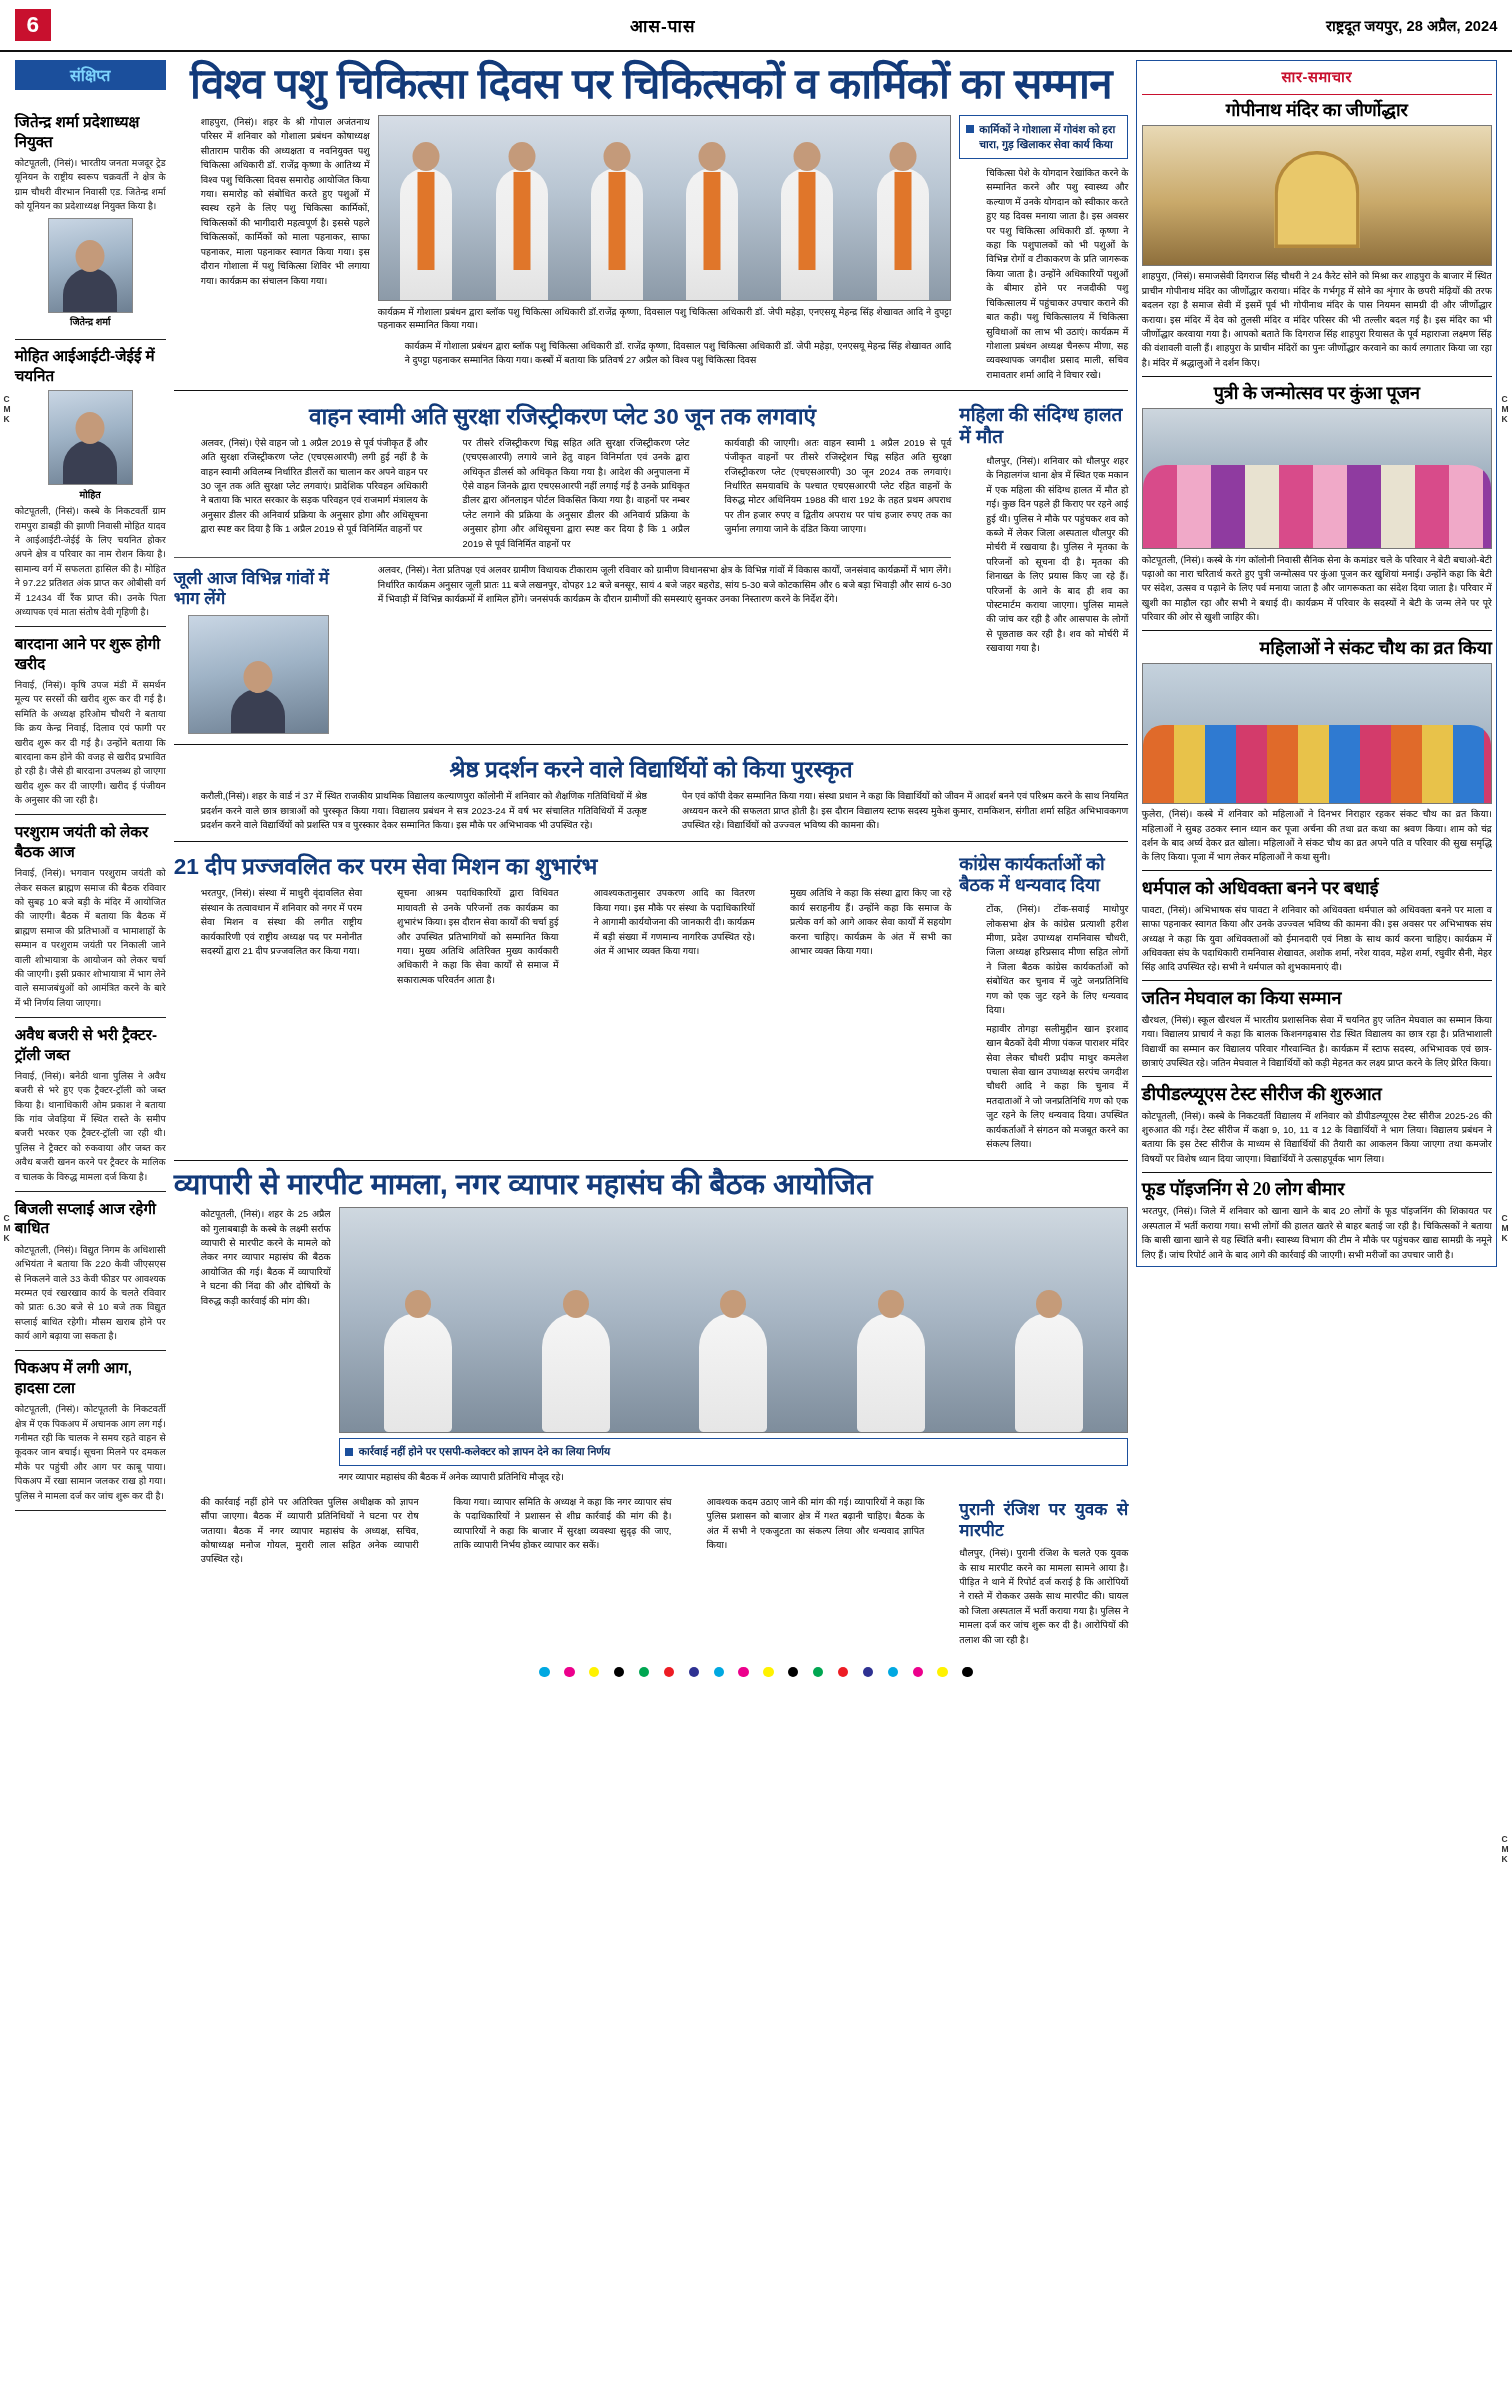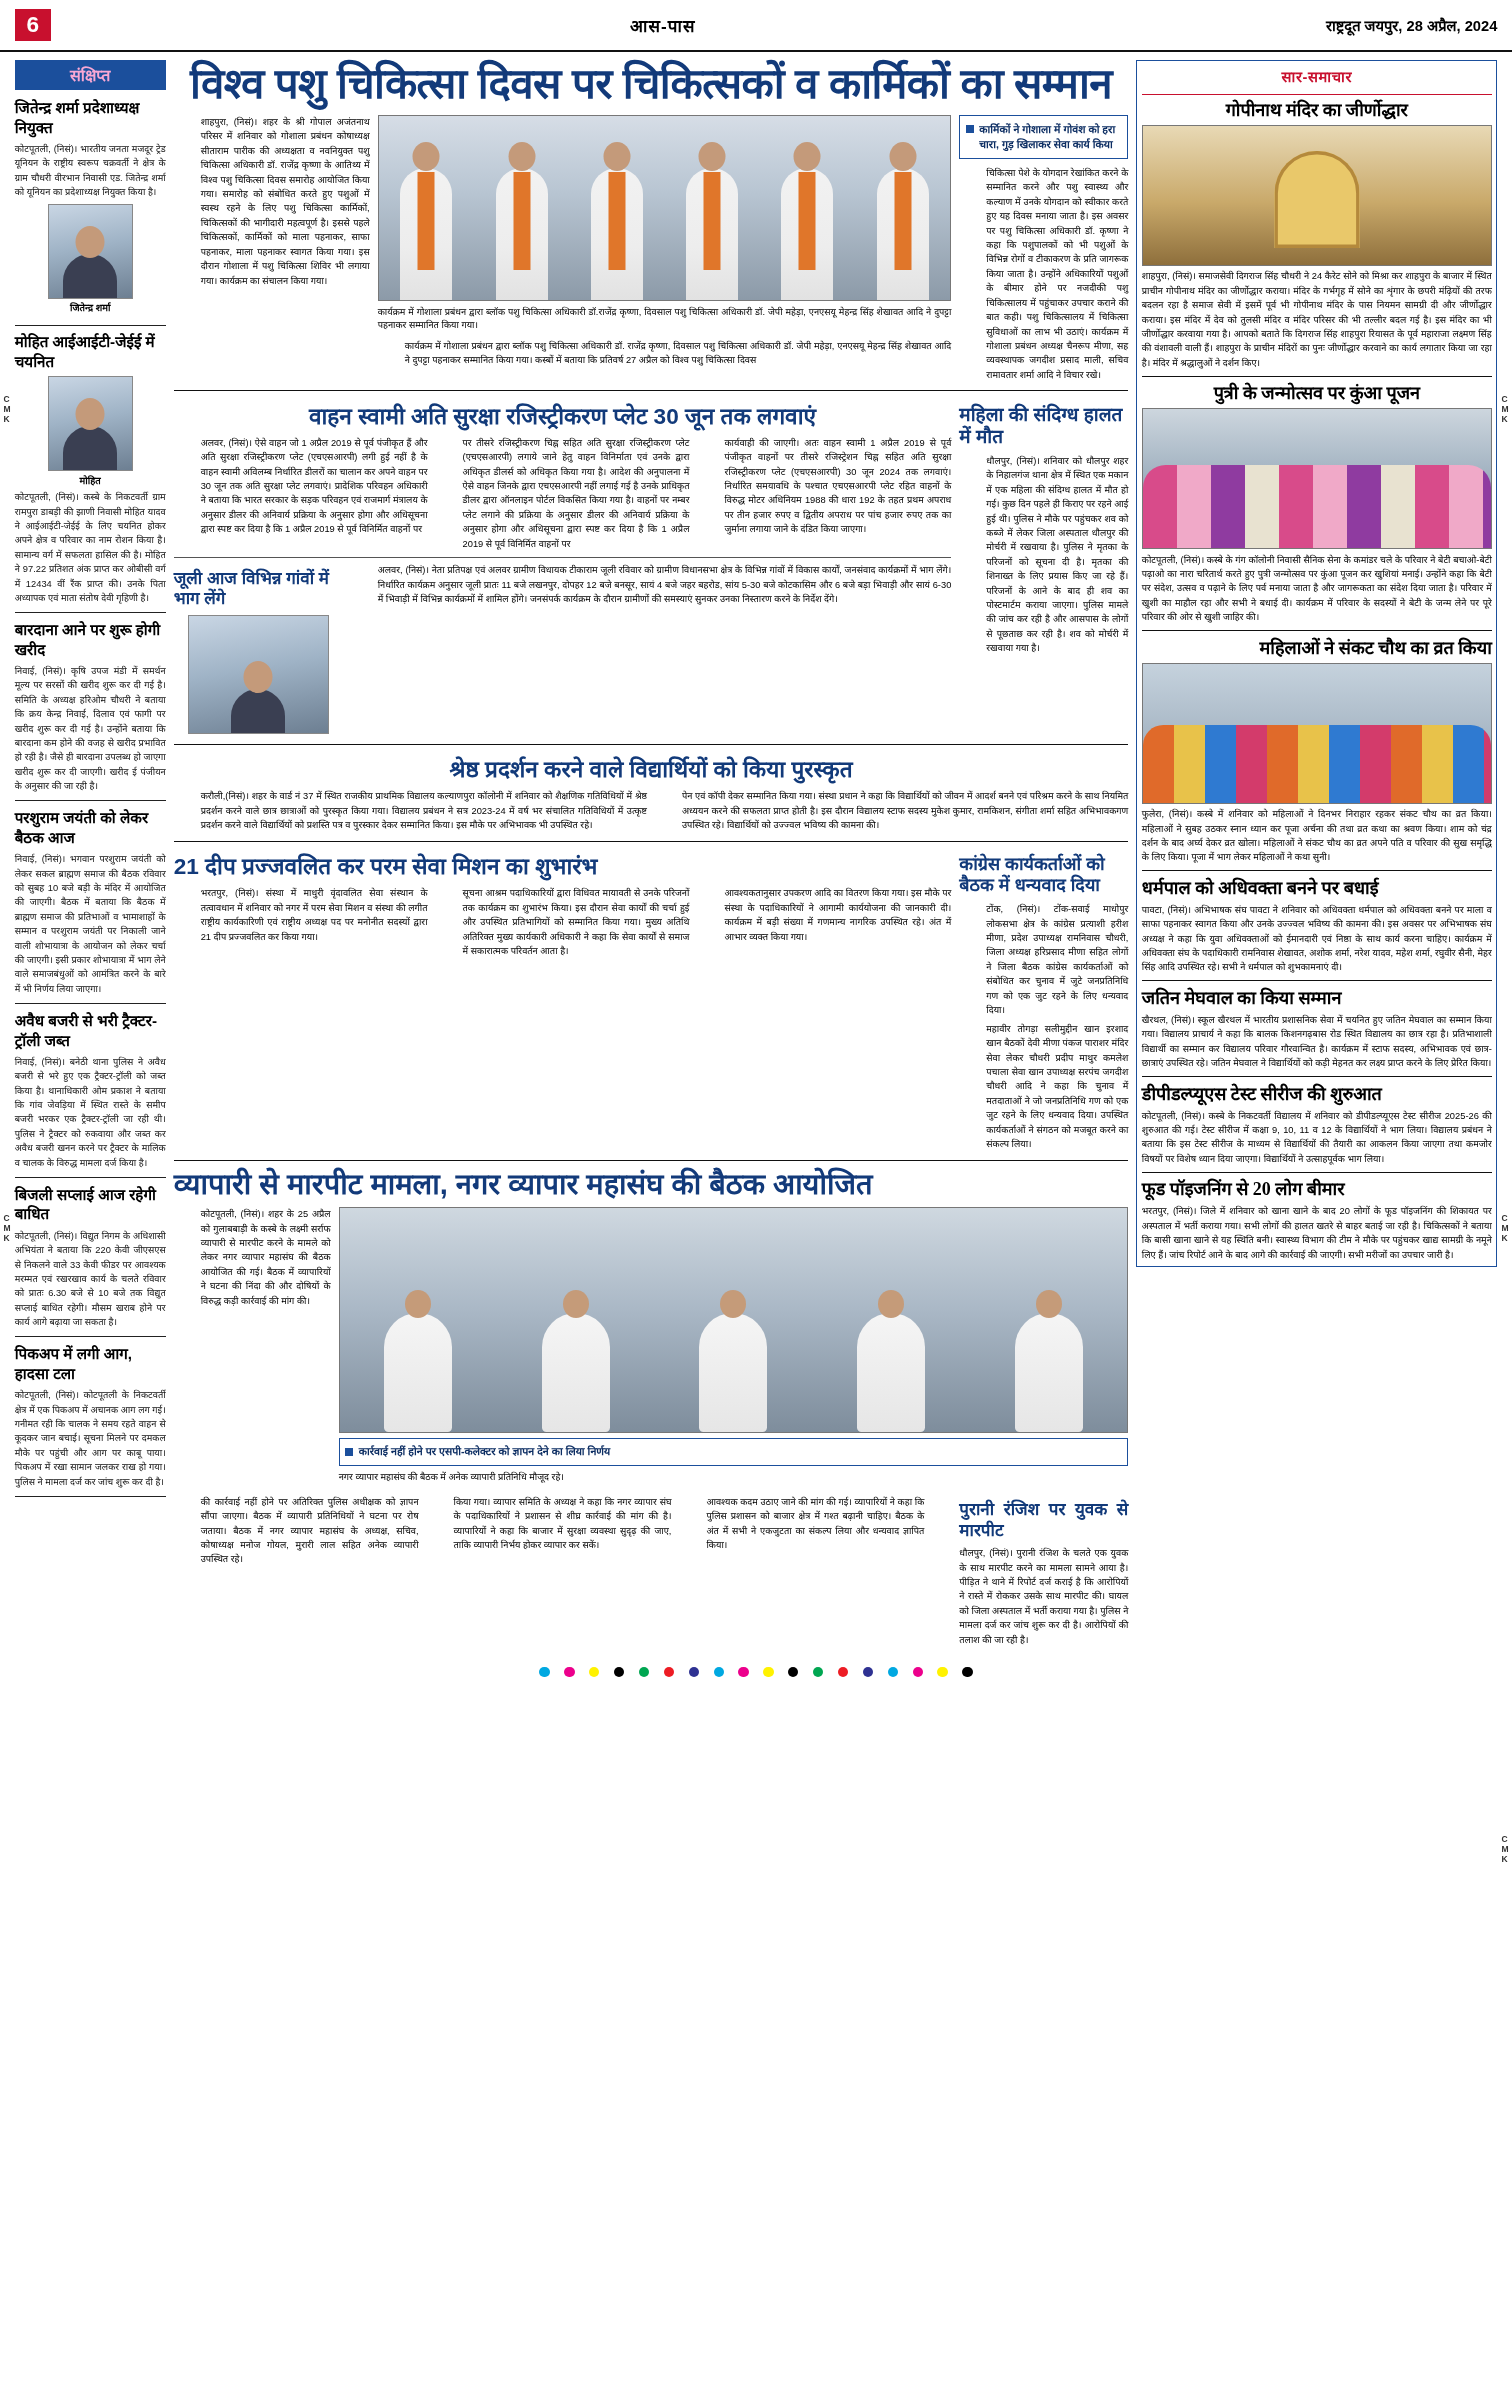--- a/index.html
+++ b/index.html
@@ -54,26 +54,26 @@
     padding: 8px 14.7px 14.7px 14.7px;
     gap: 8px;
   }
   .col-left { width: 151px; flex: none; }
   .col-mid  { flex: 1; }
   .col-right{ width: 361px; flex: none; }
 
   
   .rail-head {
     background: #1b4f9c;
-    color: #f9a8d4;
+    color: #7dd3fc;
     font-size: 16px;
     font-weight: bold;
     text-align: center;
     padding: 4px 0;
-    margin-bottom: 8px;
+    margin-bottom: 22px;
   }
   .rail-item { border-bottom: 1.1px solid #222; padding-bottom: 6.8px; margin-bottom: 6.8px; }
   .rail-title {
     font-size: 15.2px;
     font-weight: bold;
     line-height: 1.3;
     margin-bottom: 4.5px;
   }
   .rail-body {
     font-size: 9.3px;
@@ -366,20 +366,21 @@
 
       <div class="hr-b"></div>
 
       <div class="mid-row">
         <div style="flex:1">
           <div class="sub-headline">21 दीप प्रज्जवलित कर परम सेवा मिशन का शुभारंभ</div>
           <div class="mid-row">
             <div class="mid-col" style="flex:1">भरतपुर, (निसं)। संस्था में माधुरी वृंदावलित सेवा संस्थान के तत्वावधान में शनिवार को नगर में परम सेवा मिशन व संस्था की लगीत राष्ट्रीय कार्यकारिणी एवं राष्ट्रीय अध्यक्ष पद पर मनोनीत सदस्यों द्वारा 21 दीप प्रज्जवलित कर किया गया।</div>
             <div class="mid-col" style="flex:1">सूचना आश्रम पदाधिकारियों द्वारा विधिवत मायावती से उनके परिजनों तक कार्यक्रम का शुभारंभ किया। इस दौरान सेवा कार्यों की चर्चा हुई और उपस्थित प्रतिभागियों को सम्मानित किया गया। मुख्य अतिथि अतिरिक्त मुख्य कार्यकारी अधिकारी ने कहा कि सेवा कार्यों से समाज में सकारात्मक परिवर्तन आता है।</div>
             <div class="mid-col" style="flex:1">आवश्यकतानुसार उपकरण आदि का वितरण किया गया। इस मौके पर संस्था के पदाधिकारियों ने आगामी कार्ययोजना की जानकारी दी। कार्यक्रम में बड़ी संख्या में गणमान्य नागरिक उपस्थित रहे। अंत में आभार व्यक्त किया गया।</div>
+            <div class="mid-col" style="flex:1">मुख्य अतिथि ने कहा कि संस्था द्वारा किए जा रहे कार्य सराहनीय हैं। उन्होंने कहा कि समाज के प्रत्येक वर्ग को आगे आकर सेवा कार्यों में सहयोग करना चाहिए। कार्यक्रम के अंत में सभी का आभार व्यक्त किया गया।</div>
           </div>
         </div>
         <div style="width:169px;flex:none">
           <div class="sub-headline" style="font-size:18px">कांग्रेस कार्यकर्ताओं को बैठक में धन्यवाद दिया</div>
           <div class="mid-col">टोंक, (निसं)। टोंक-सवाई माधोपुर लोकसभा क्षेत्र के कांग्रेस प्रत्याशी हरीश मीणा, प्रदेश उपाध्यक्ष रामनिवास चौधरी, जिला अध्यक्ष हरिप्रसाद मीणा सहित लोगों ने जिला बैठक कांग्रेस कार्यकर्ताओं को संबोधित कर चुनाव में जुटे जनप्रतिनिधि गण को एक जुट रहने के लिए धन्यवाद दिया।</div>
           <div class="mid-col" style="margin-top:4.5px">महावीर तोगड़ा सलीमुद्दीन खान इरशाद खान बैठकों देवी मीणा पंकज पाराशर मंदिर सेवा लेकर चौधरी प्रदीप माथुर कमलेश पचाला सेवा खान उपाध्यक्ष सरपंच जगदीश चौधरी आदि ने कहा कि चुनाव में मतदाताओं ने जो जनप्रतिनिधि गण को एक जुट रहने के लिए धन्यवाद दिया। उपस्थित कार्यकर्ताओं ने संगठन को मजबूत करने का संकल्प लिया।</div>
         </div>
       </div>
 
       <div class="hr-b"></div>

